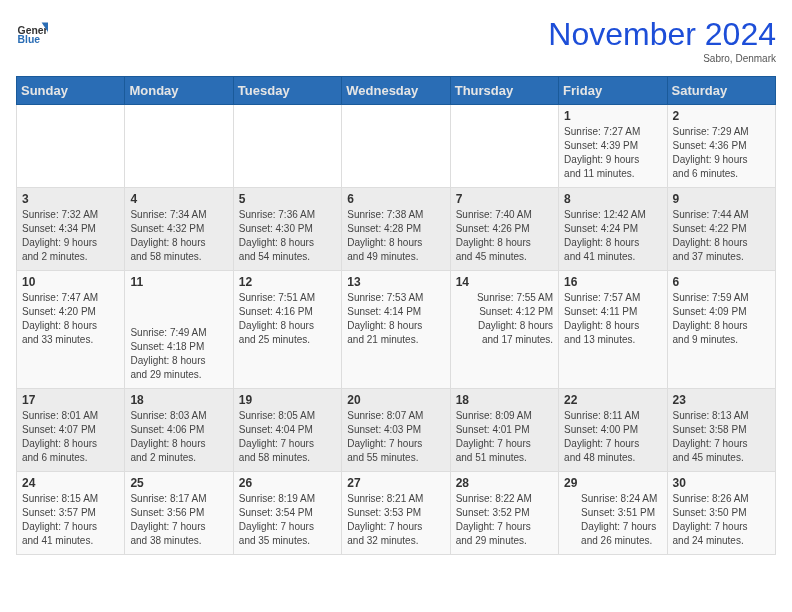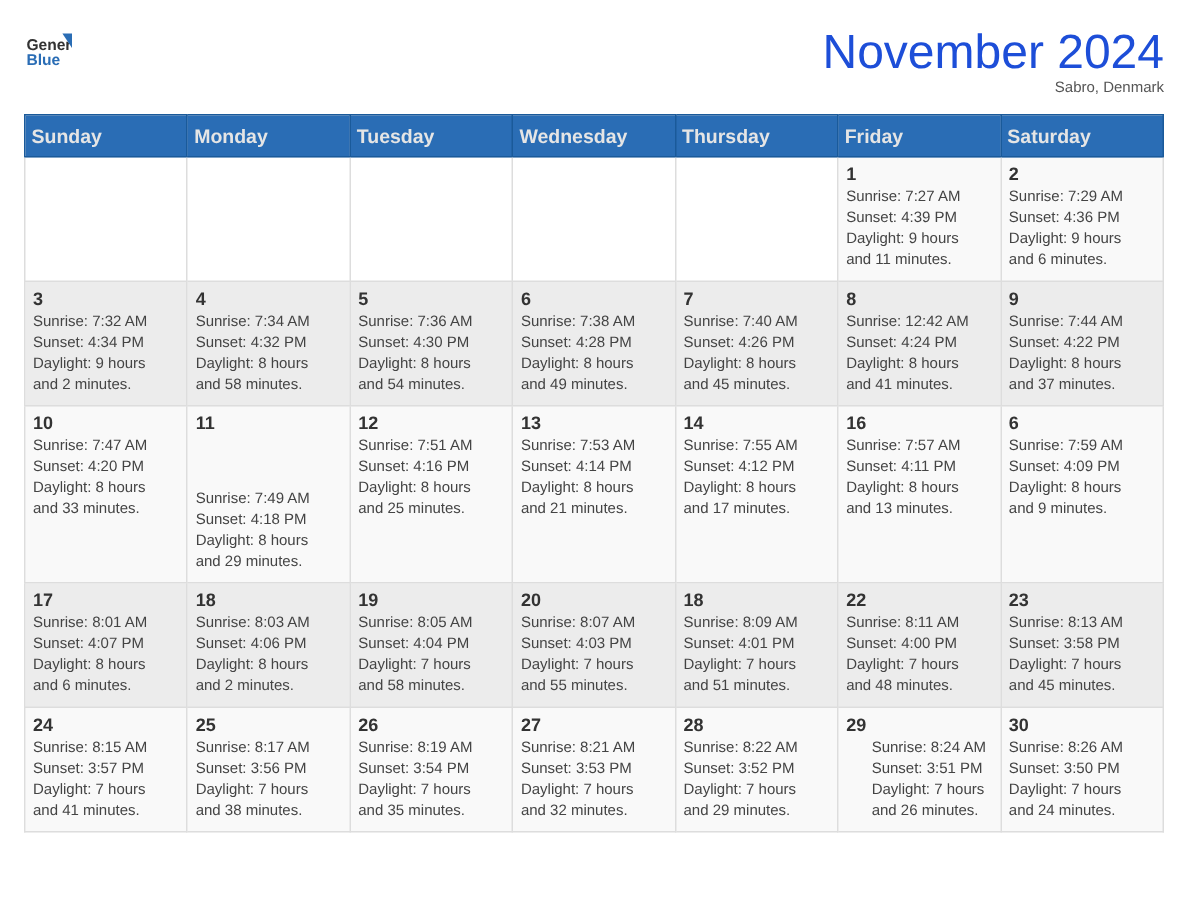--- a/index.html
+++ b/index.html
@@ -212,21 +212,21 @@
         </td>
         <td>
           <span class="day-num">13</span>
           <div class="day-info" style="white-space: pre-line;">Sunrise: 7:53 AM
 Sunset: 4:14 PM
 Daylight: 8 hours
 and 21 minutes.</div>
         </td>
         <td>
           <span class="day-num">14</span>
-          <div class="day-info" style="white-space: pre-line;">Sunrise: 7:55 AM
+          <div class="day-info" style="white-space: pre-line; text-align: right;">Sunrise: 7:55 AM
 Sunset: 4:12 PM
 Daylight: 8 hours
 and 17 minutes.</div>
         </td>
         <td>
           <span class="day-num">16</span>
           <div class="day-info" style="white-space: pre-line;">Sunrise: 7:57 AM
 Sunset: 4:11 PM
 Daylight: 8 hours
 and 13 minutes.</div>

